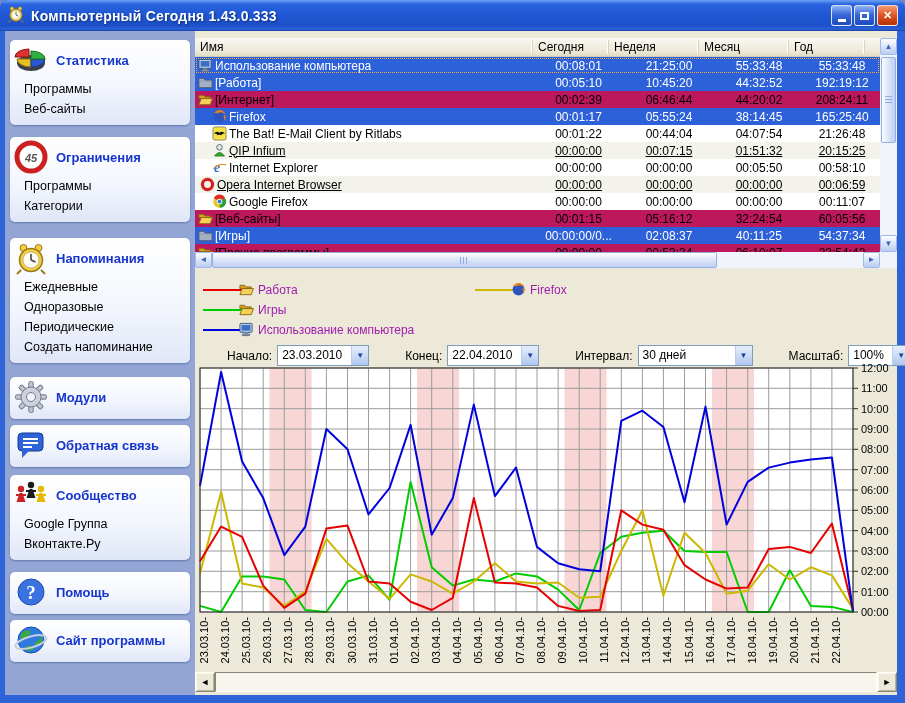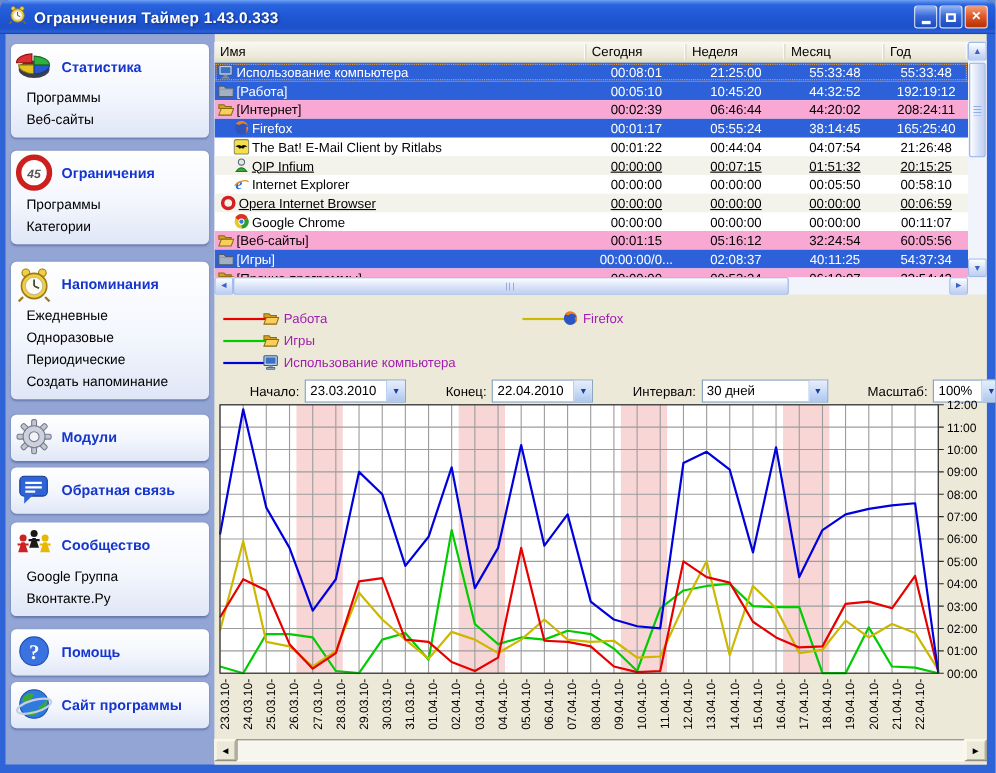--- a/index.html
+++ b/index.html
@@ -31,21 +31,21 @@
   .card-item{font-size:12.5px;color:#000;line-height:20px;white-space:nowrap;cursor:default;}
   
   .main{position:absolute;left:195px;top:31px;width:702px;height:664px;background:#ece9d8;}
   .tablewrap{position:absolute;left:0;top:7px;width:685px;height:214px;background:#fff;overflow:hidden;}
   .thead{display:flex;height:19px;background:linear-gradient(180deg,#f9f8f3,#ece9d8 75%,#e0dcc4);
     border-bottom:1px solid #cfcbb6;}
   .th{padding:2px 0 0 5px;font-size:12px;color:#000;position:relative;flex:0 0 auto;}
   .th::after{content:"";position:absolute;right:0;top:2px;bottom:2px;width:1px;background:#d8d4bf;box-shadow:-1px 0 0 #fff;}
   .trow{display:flex;height:17px;align-items:center;font-size:12px;color:#000;}
   .row-sel{background:#2d61d9;color:#fff;}
-  .row-cat{background:#f9a8d4;justify-content:space-between;}
+  .row-cat{background:#be185d;justify-content:space-between;}
   .row-alt{background:#f3f3ec;text-decoration:underline;}
   .row-focus{outline:1px dotted #f0a840;outline-offset:-2px;}
   .cname{display:flex;align-items:center;overflow:hidden;white-space:nowrap;flex:0 0 auto;height:17px;}
   .cname .ticon{flex:0 0 16px;height:16px;display:flex;align-items:center;justify-content:center;margin-right:2px;}
   .cval{text-align:center;flex:0 0 auto;white-space:nowrap;overflow:hidden;}
   
   .vscroll{position:absolute;left:685px;top:7px;width:17px;height:214px;background:#f2f4fb;}
   .hscroll{position:absolute;left:0;top:221px;width:685px;height:16px;background:#f2f4fb;display:flex;}
   .hcorner{position:absolute;left:685px;top:221px;width:17px;height:16px;background:#f2f4fb;}
   .lunabtn{background:linear-gradient(180deg,#fdfeff,#d8e2f7 55%,#bccdf2);border:1px solid #9db9ee;
@@ -87,21 +87,21 @@
     <span class="appicon" id="appicon"><svg width="18" height="18" viewBox="0 0 34 34" xmlns="http://www.w3.org/2000/svg">
           <circle cx="9.5" cy="7" r="3.5" fill="#f2cf3e" stroke="#9a7a1a"></circle>
           <circle cx="24.5" cy="7" r="3.5" fill="#f2cf3e" stroke="#9a7a1a"></circle>
            <line x1="7" y1="29" x2="3" y2="33" stroke="#9a7a1a" stroke-width="2"></line>
           <line x1="27" y1="29" x2="31" y2="33" stroke="#9a7a1a" stroke-width="2"></line>
            <circle cx="17" cy="19" r="11.5" fill="#f2cf3e" stroke="#9a7a1a" stroke-width="1.5"></circle>
            <circle cx="17" cy="19" r="8" fill="#fdfdf3" stroke="#c8b890"></circle>
            <line x1="17" y1="19" x2="17" y2="13" stroke="#444" stroke-width="1.6"></line>
            <line x1="17" y1="19" x2="21.5" y2="21" stroke="#444" stroke-width="1.6"></line>
         </svg></span>
-    <span class="title">Ограничения Таймер 1.43.0.333</span>
+    <span class="title">Компьютерный Сегодня 1.43.0.333</span>
     <span class="winbtn btn-plain">
         <span class="minglyph"></span>
       </span>
     <span class="winbtn btn-plain">
         <span class="maxglyph"></span>
       </span>
     <span class="winbtn btn-close">✕</span>
   </div>
 
   <div class="sidebar" id="sidebar">
@@ -240,21 +240,21 @@
           </span>
          <span class="card-title">Сайт программы</span>
        </div>
       </div>
     </div>
 
   <div class="main">
     <div class="tablewrap" id="tablewrap">
         <div class="thead">
           <div class="th" style="width:338px">Имя</div>
-          <div class="th" style="width:91px">Сегодня</div>
+          <div class="th" style="width:76px">Сегодня</div>
           <div class="th" style="width:90px">Неделя</div>
           <div class="th" style="width:90px">Месяц</div>
           <div class="th" style="width:76px">Год</div>
         </div>
         <div class="trow row-sel row-focus">
           <div class="cname" style="width:338px;padding-left:2px">
             <span class="ticon">
               <svg width="15" height="15" viewBox="0 0 16 16" xmlns="http://www.w3.org/2000/svg">
                 <rect x="1" y="1.5" width="13" height="9.5" rx="1" fill="#b7cdec" stroke="#33557e"></rect>
            <rect x="2.8" y="3.2" width="9.4" height="6" fill="#3f6fc2"></rect>
@@ -378,21 +378,21 @@
           <div class="cname" style="width:338px;padding-left:16px">
             <span class="ticon">
               <svg width="15" height="15" viewBox="0 0 16 16" xmlns="http://www.w3.org/2000/svg">
                 <circle cx="8" cy="8" r="6.6" fill="#e8c820"></circle>
            <path d="M8 8 L2 4.4 A6.6 6.6 0 0 1 14 4.4 Z" fill="#dd3020"></path>
            <path d="M8 8 L14 4.4 A6.6 6.6 0 0 1 8.4 14.6 Z" fill="#2aa030"></path>
            <circle cx="8" cy="8" r="3" fill="#fff"></circle>
                 <circle cx="8" cy="8" r="2.1" fill="#3a7be0"></circle>
               </svg>
             </span>
-            <span>Google Chrome</span>
+            <span>Google Firefox</span>
           </div>
           <div class="cval" style="width:91px">00:00:00</div>
           <div class="cval" style="width:90px">00:00:00</div>
           <div class="cval" style="width:90px">00:00:00</div>
           <div class="cval" style="width:76px">00:11:07</div>
         </div>
         <div class="trow row-cat">
           <div class="cname" style="width:338px;padding-left:2px">
             <span class="ticon">
               <svg width="15" height="15" viewBox="0 0 16 16" xmlns="http://www.w3.org/2000/svg">

